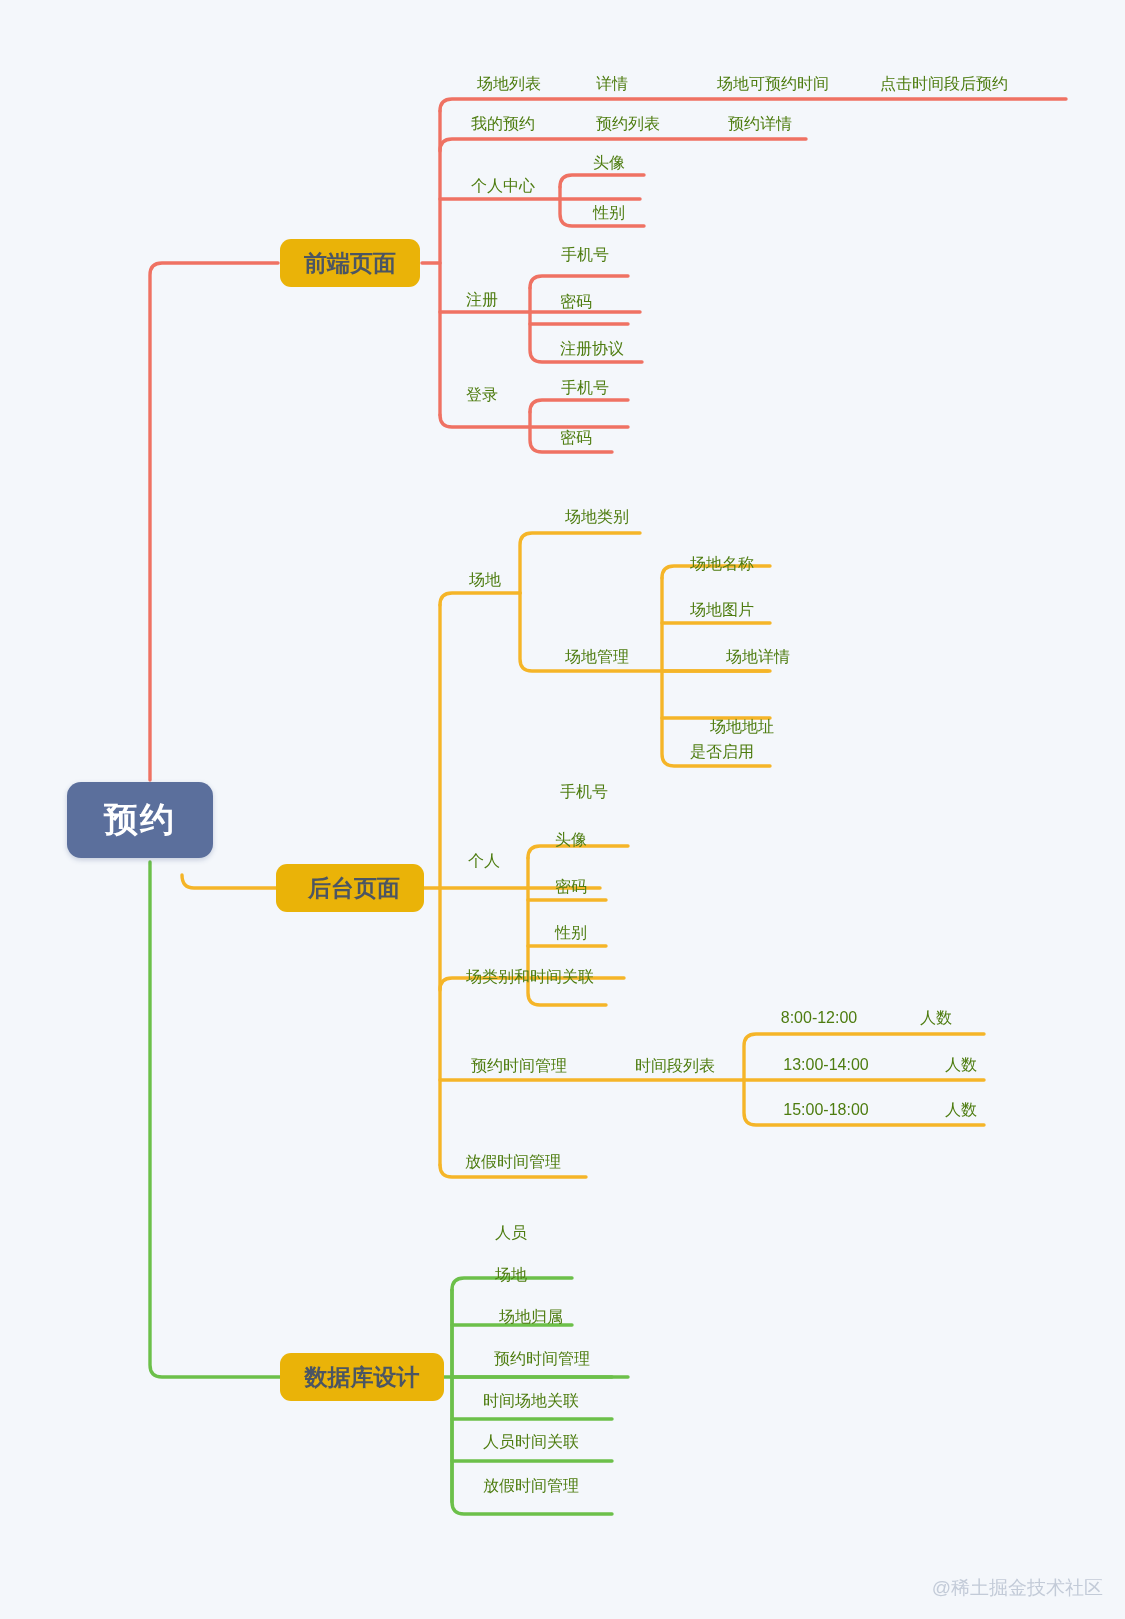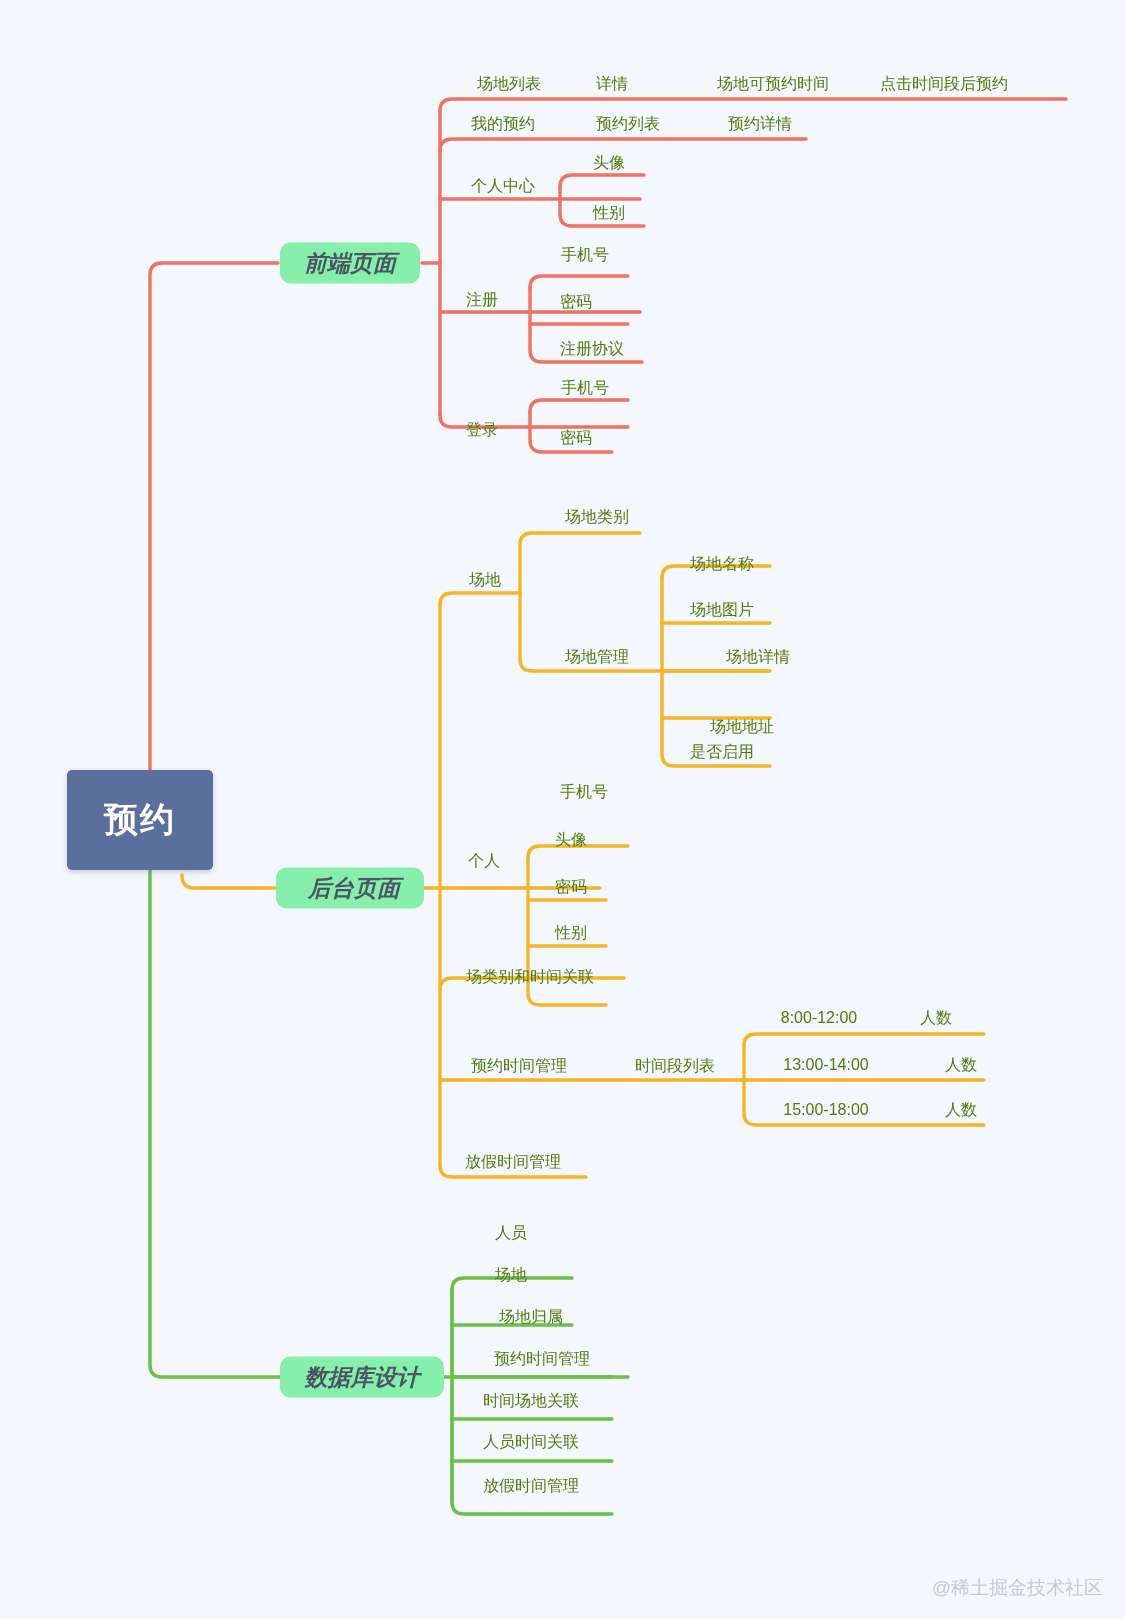--- a/index.html
+++ b/index.html
@@ -24,32 +24,31 @@
     border-radius:12px;
     display:flex;align-items:center;justify-content:center;
     white-space:nowrap;
   }
   .mm-node.root{
     background:#5b6f9c;
     color:#ffffff;
     font-size:34px;
     font-weight:bold;
     letter-spacing:2px;
-    width:146px;height:100px;
-    border-radius:5px;
+    width:146px;height:76px;
+    border-radius:14px;
     box-shadow:0 2px 5px rgba(60,80,130,.25);
   }
   .mm-node.branch{
-    background:#86efac;
+    background:#eab308;
     color:#4b5563;
     font-size:23px;
     font-weight:bold;
-    width:140px;height:41px;
+    width:140px;height:48px;
     border-radius:11px;
-    font-style:italic;
   }
   #watermark{
     position:absolute;
     right:22px;bottom:18px;
     color:#c3cbd8;
     font-size:19px;
     white-space:nowrap;
   }
 </style>
 </head>
@@ -164,21 +163,21 @@
 
 <div class="mm-label" style="left:503px;top:194px;">个人中心</div>
 <div class="mm-label" style="left:609px;top:171px;">头像</div>
 <div class="mm-label" style="left:609px;top:221px;">性别</div>
 
 <div class="mm-label" style="left:482px;top:308px;">注册</div>
 <div class="mm-label" style="left:585px;top:263px;">手机号</div>
 <div class="mm-label" style="left:576px;top:310px;">密码</div>
 <div class="mm-label" style="left:592px;top:357px;">注册协议</div>
 
-<div class="mm-label" style="left:482px;top:438px;">登录</div>
+<div class="mm-label" style="left:482px;top:403px;">登录</div>
 <div class="mm-label" style="left:585px;top:396px;">手机号</div>
 <div class="mm-label" style="left:576px;top:446px;">密码</div>
 
 <div class="mm-label" style="left:485px;top:588px;">场地</div>
 <div class="mm-label" style="left:597px;top:525px;">场地类别</div>
 <div class="mm-label" style="left:597px;top:665px;">场地管理</div>
 
 <div class="mm-label" style="left:722px;top:572px;">场地名称</div>
 <div class="mm-label" style="left:722px;top:618px;">场地图片</div>
 <div class="mm-label" style="left:722px;top:665px;margin-left:36px;">场地详情</div>

